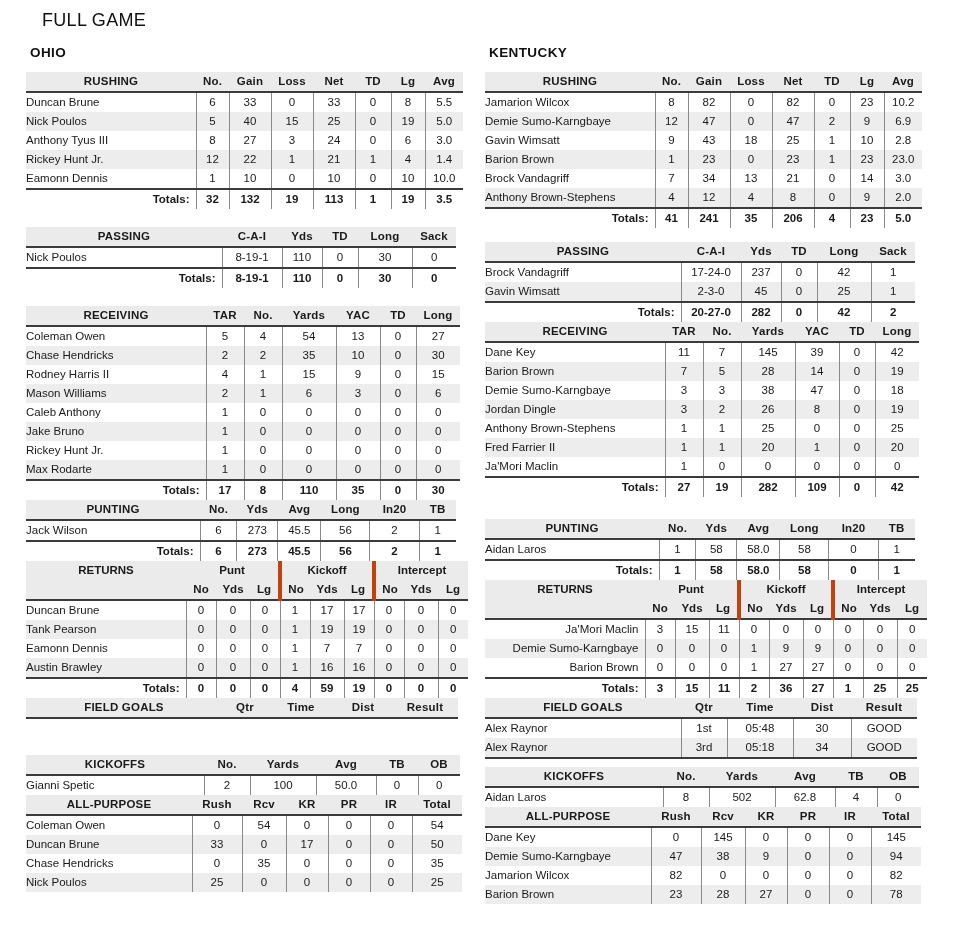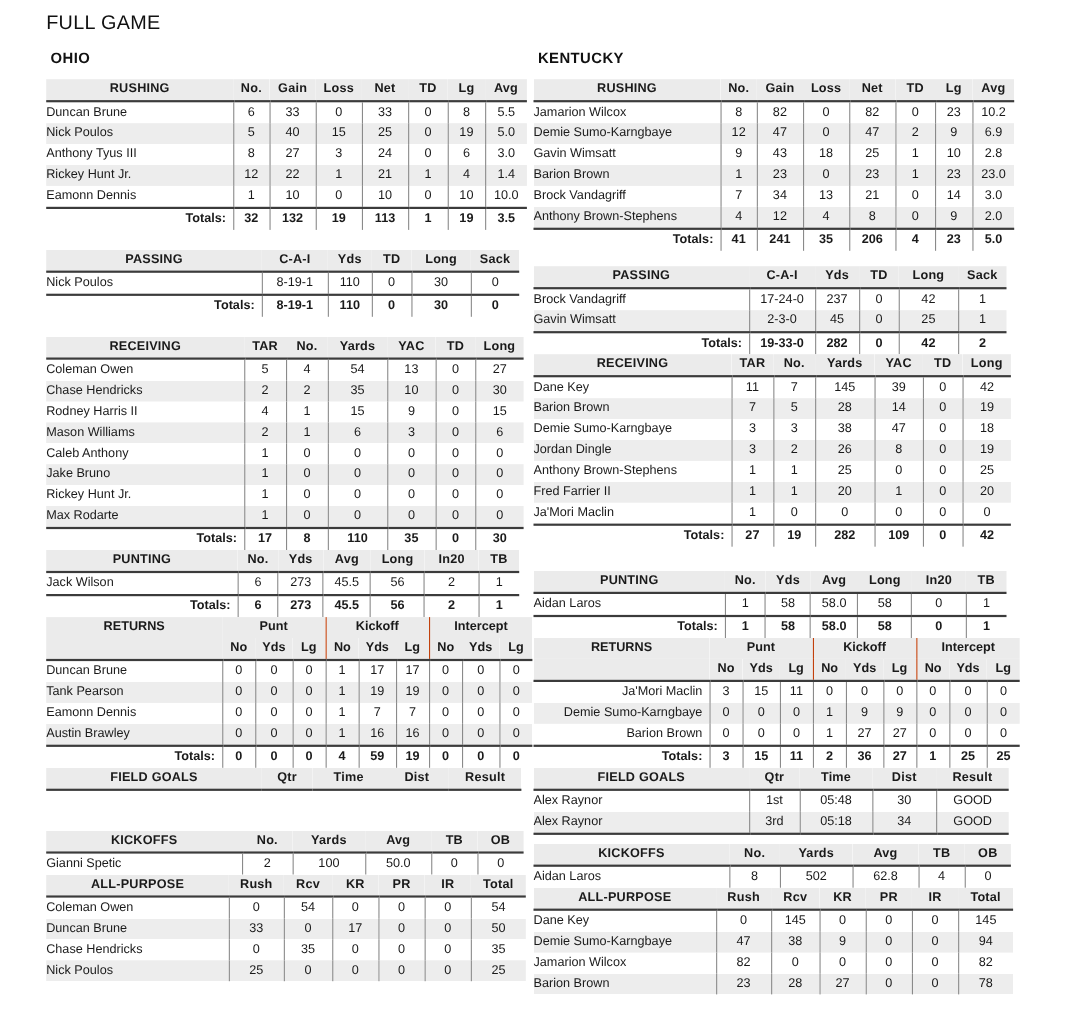--- a/index.html
+++ b/index.html
@@ -27,21 +27,21 @@
     color: #111;
   }
   .columns {
     display: flex;
     margin-top: 14px;
   }
   .col {
     width: 465px;
     box-sizing: border-box;
   }
-  .col-left { padding-left: 42px; }
+  .col-left { padding-left: 26px; }
   .col-right { padding-left: 20px; }
 
   .team-name {
     font-size: 13.5px;
     font-weight: bold;
     letter-spacing: 0.4px;
     margin: 0 0 12px 4px;
     color: #111;
   }
 
@@ -113,21 +113,21 @@
     border-bottom: 2px solid #3b3b3b;
   }
 
   .fumbles {
     margin-top: 6px;
     margin-left: 2px;
     font-size: 11.5px;
     line-height: 14px;
   }
   .fumbles div { white-space: nowrap; }
-  .group-divider { border-left: 1px solid #c2410c; margin-left: 11px; }
+  .group-divider { border-left: 4px solid #c2410c; margin-left: 11px; }
 </style>
 </head>
 <body>
 
 <div class="page">
   <div class="full-game">FULL GAME</div>
 
   <div class="columns">
     <div class="col col-left">
       <div class="team-name">OHIO</div>
@@ -746,21 +746,21 @@
               <tr class="row alt">
                 <td class="nm">Gavin Wimsatt</td>
                 <td class="num">2-3-0</td>
                 <td class="num">45</td>
                 <td class="num">0</td>
                 <td class="num">25</td>
                 <td class="num">1</td>
               </tr>
               <tr class="totals">
                 <td class="nm">Totals:</td>
-                <td class="num">19-33-0</td>
+                <td class="num">20-27-0</td>
                 <td class="num">282</td>
                 <td class="num">0</td>
                 <td class="num">42</td>
                 <td class="num">2</td>
               </tr>
             </tbody>
           </table>
           <div style="height: 0px;"></div>
           <table class="stat">
             <colgroup>

